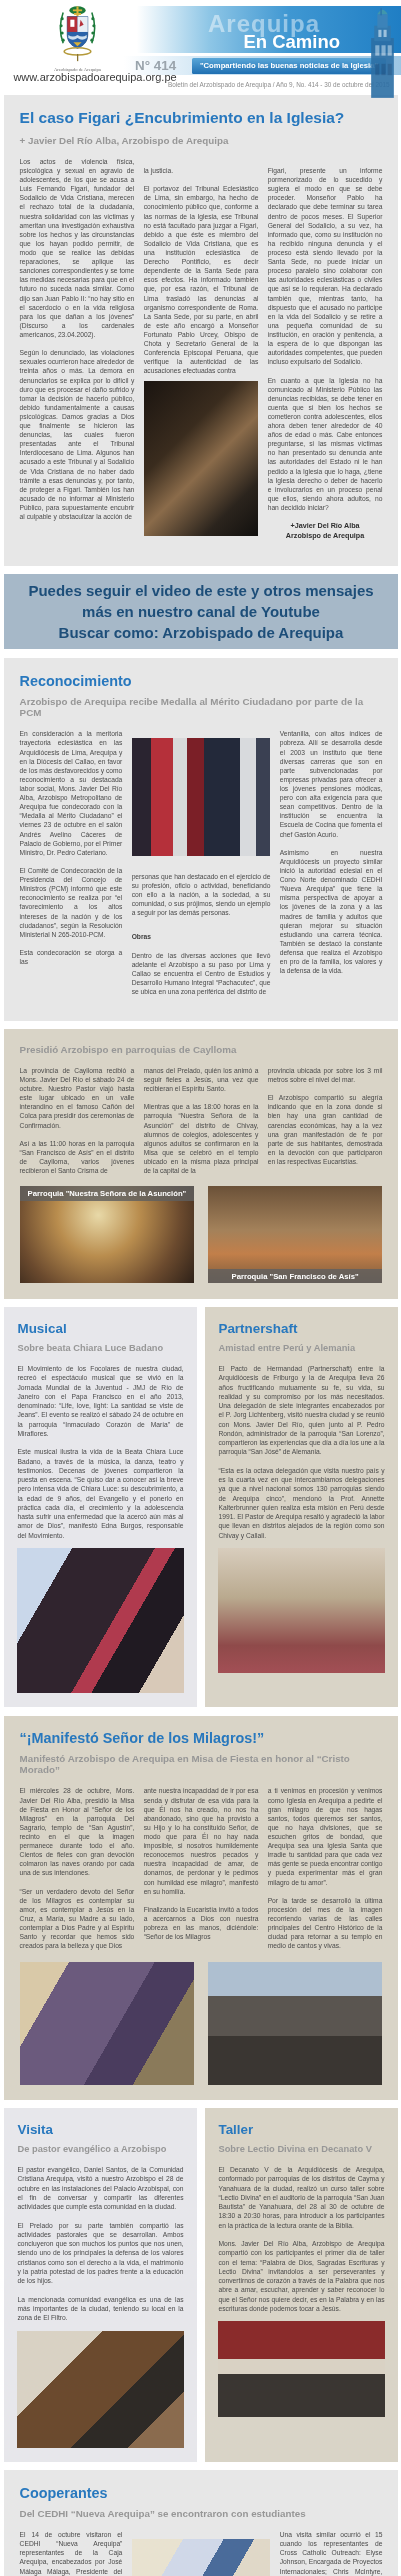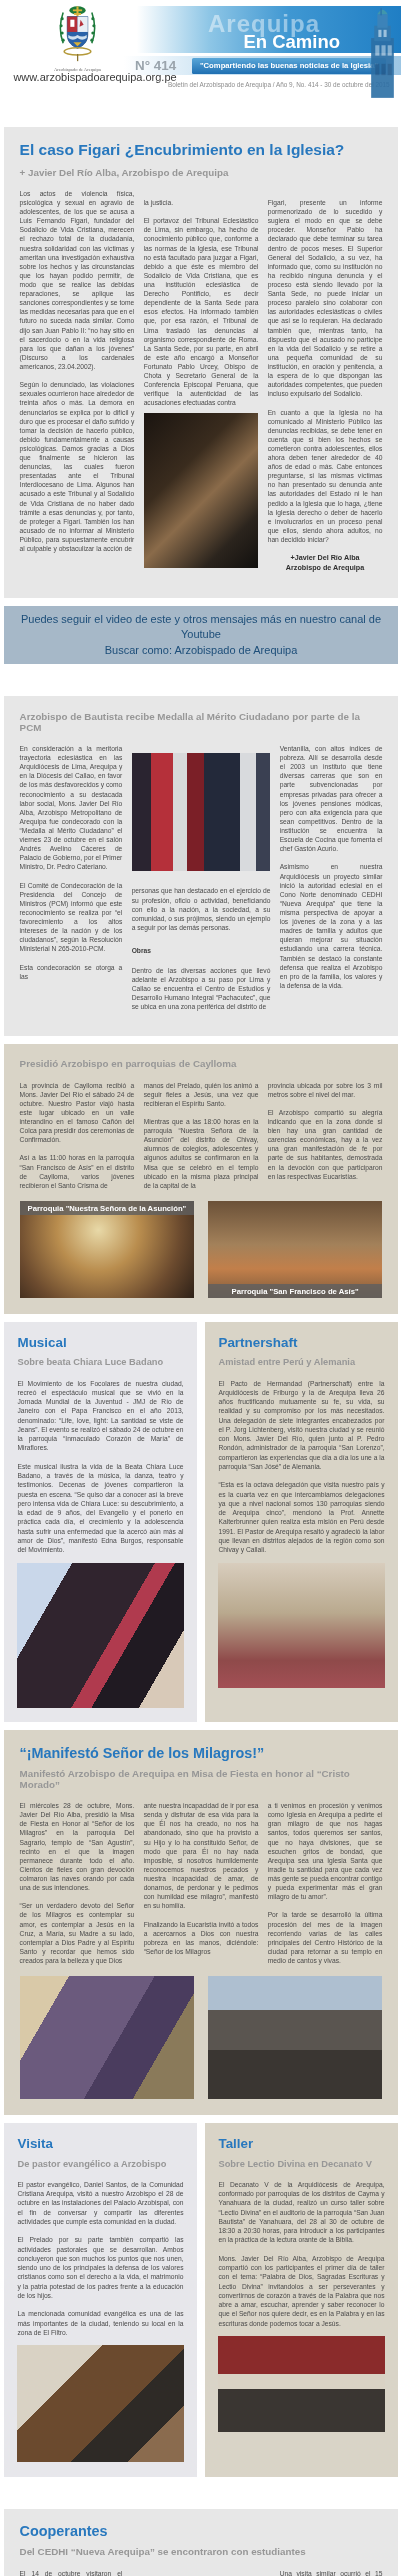--- a/index.html
+++ b/index.html
@@ -20,21 +20,21 @@
         background:linear-gradient(180deg,#5aa7d9 0%,#1f6fb2 100%);display:flex;align-items:center;justify-content:center;}
   .tagline-bar span{color:#ffffff;font-size:7.7px;font-weight:bold;}
   .edition-line{position:absolute;right:12.4px;top:81px;font-size:6.4px;color:#8c8c8c;}
   .site-url{position:absolute;left:13.4px;top:71px;font-size:11px;color:#3a3a3a;}
   .crest{position:absolute;left:53px;top:3.1px;width:49px;text-align:center;}
   .crest-caption{font-size:4.6px;color:#6b6b6b;margin-top:1px;font-family:"Liberation Serif",serif;}
   .tower{position:absolute;right:3.1px;top:7.2px;width:33px;height:91px;opacity:.9;}
 
   
   .card{margin:0 4.1px 8.2px;padding:14.4px 15.5px 15.5px;}
-  .bg-gray{background:#e7e7e7;margin-top:32px;}
+  .bg-gray{background:#e7e7e7;}
   .bg-warm{background:#d9d4c7;}
   .bg-cool{background:#e7e7eb;}
   .kicker{color:#2878be;font-size:14.4px;font-weight:bold;margin:0 0 7.2px;}
   .headline{color:#979797;font-size:9.8px;font-weight:bold;margin:0 0 11.3px;}
   .cols{display:flex;gap:9.3px;}
   .col{flex:1;min-width:0;font-size:6.7px;line-height:1.36;text-align:justify;white-space:pre-line;color:#4a4a4a;}
   .col .plain{white-space:pre-line;}
   .obras{font-weight:bold;color:#3d3d3d;margin:5.2px 0 1px;font-size:6.7px;}
   .signature{margin-top:9.3px;text-align:center;font-weight:bold;color:#2f2f2f;font-size:7.2px;white-space:pre-line;}
 
@@ -50,21 +50,21 @@
   .ph-musical{height:145px;background:linear-gradient(120deg,#c9d7ea 0 22%,#30242e 22% 55%,#b03a4e 55% 63%,#201a22 63% 82%,#d8c9b8 82% 100%);}
   .ph-partner{height:125px;background:linear-gradient(180deg,#d8cdbd 0%,#b9a98e 40%,#8f4a4a 78%,#a34f55 100%);}
   .ph-misa{height:123px;background:linear-gradient(120deg,#d9c9a8 0 20%,#6b5a7d 20% 55%,#4a3c5e 55% 75%,#8a7a5a 75% 100%);}
   .ph-procesion{height:123px;background:linear-gradient(180deg,#aebfd0 0 28%,#5a5550 28% 60%,#3a3632 60% 100%);}
   .ph-visita{height:117px;background:linear-gradient(135deg,#d9d2c4 0 30%,#6b4a2e 30% 60%,#2e2a26 60% 80%,#8a6b4e 80% 100%);}
   .ph-lectio{height:96px;background:linear-gradient(180deg,#8a2b2b 0 40%,#d9d2c4 40% 55%,#3a3632 55% 100%);}
   .ph-cedhi{height:114px;background:linear-gradient(120deg,#e8e2d0 0 25%,#d0d8e8 25% 45%,#4a6b9a 45% 60%,#e0d8c8 60% 100%);}
 
   
   .yt-banner{margin:3.1px 4.1px 9.3px;background:#a6b8c8;padding:6.2px 10.3px;text-align:center;}
-  .yt-banner div{color:#1d4e79;font-weight:normal;font-size:11px;line-height:1.4;}
+  .yt-banner div{color:#1d4e79;font-weight:bold;font-size:15px;line-height:1.4;}
 
   
   .row2{display:flex;gap:8.2px;margin:0 4.1px 8.2px;}
   .half{flex:1;padding:13.4px 13.4px 14.4px;}
   .half .kicker{font-size:13.4px;}
   .half .headline{font-size:9.3px;}
   .half .body{font-size:6.7px;line-height:1.38;text-align:justify;white-space:pre-line;color:#4a4a4a;}
   .half .photo{margin-top:8.2px;}
 
   
@@ -156,21 +156,22 @@
       </div>
     </div>
   </div>
 
   <div class="yt-banner">
     <div>Puedes seguir el video de este y otros mensajes más en nuestro canal de Youtube</div>
     <div>Buscar como: Arzobispado de Arequipa</div>
   </div>
 
   <div class="card bg-gray">
-    <div class="headline">Arzobispo de Bautista recibe Medalla al Mérito Ciudadano por parte de la PCM</div>
+    <h2 class="kicker">Reconocimiento</h2>
+    <div class="headline">Arzobispo de Arequipa recibe Medalla al Mérito Ciudadano por parte de la PCM</div>
     <div class="cols">
       <div class="col">En consideración a la meritoria trayectoria eclesiástica en las Arquidiócesis de Lima, Arequipa y en la Diócesis del Callao, en favor de los más desfavorecidos y como reconocimiento a su destacada labor social, Mons. Javier Del Río Alba, Arzobispo Metropolitano de Arequipa fue condecorado con la “Medalla al Mérito Ciudadano” el viernes 23 de octubre en el salón Andrés Avelino Cáceres de Palacio de Gobierno, por el Primer Ministro, Dr. Pedro Cateriano.
 
 El Comité de Condecoración de la Presidencia del Concejo de Ministros (PCM) informó que este reconocimiento se realiza por “el favorecimiento a los altos intereses de la nación y de los ciudadanos”, según la Resolución Ministerial N 265-2010-PCM.
 
 Esta condecoración se otorga a las</div>
       <div class="col" style="flex:1.35">
         <div class="photo ph-medalla"></div>
         <div style="margin-top:6.2px" class="plain">personas que han destacado en el ejercicio de su profesión, oficio o actividad, beneficiando con ello a la nación, a la sociedad, a su comunidad, o sus prójimos, siendo un ejemplo a seguir por las demás personas.</div>
         <div class="obras">Obras</div>

